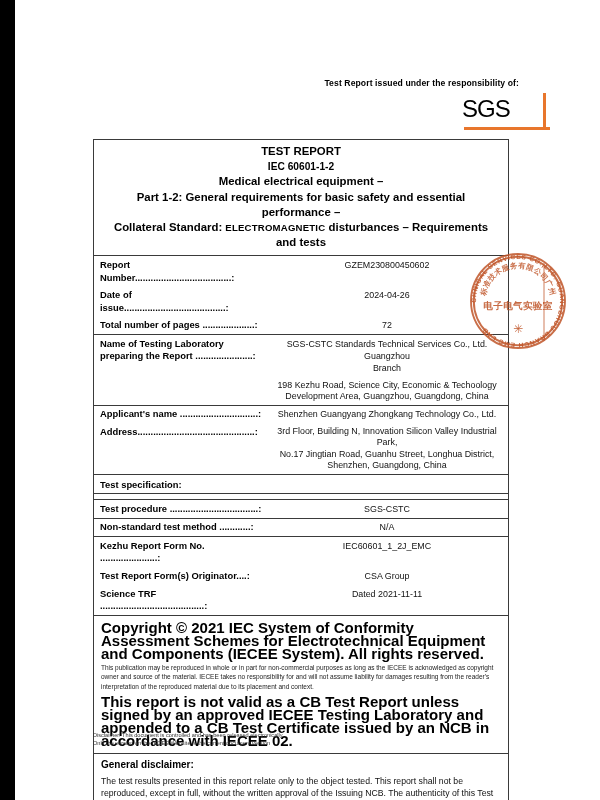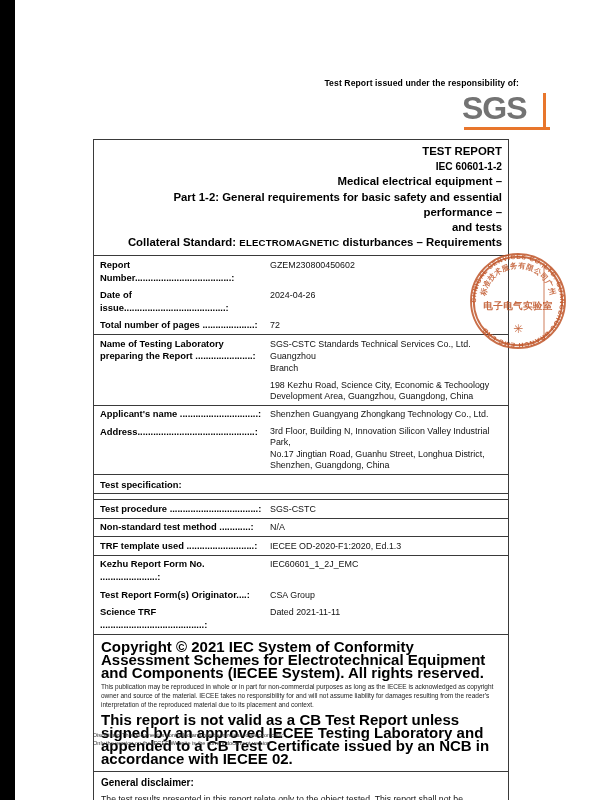--- a/index.html
+++ b/index.html
@@ -33,22 +33,22 @@
     font-weight: bold;
     color: #000;
     letter-spacing: .1px;
   }
   .sgs-logo {
     position: absolute; right: 50px; top: 92px;
     width: 88px; height: 40px;
   }
   .sgs-text {
     position: absolute; left: 0; top: 0;
-    font-size: 32px; font-weight: bold;
-    color: #737373;
+    font-size: 24px; font-weight: normal;
+    color: #000000;
     letter-spacing: -1px;
     line-height: 33px;
     font-family: "Liberation Sans", sans-serif;
   }
   .sgs-vline {
     position: absolute; right: 4px; top: 1px;
     width: 2.6px; height: 36px;
     background: #e8762c;
   }
   .sgs-hline {
@@ -60,21 +60,21 @@
   
   .doc {
     position: absolute;
     left: 93px; top: 139px;
     width: 416px;
     border: 1.4px solid #3a3a3a;
     background: #fff;
   }
   .title-block {
     padding: 4px 6px 5px 6px;
-    text-align: right;
+    text-align: center;
     border-bottom: 1.2px solid #3a3a3a;
   }
   .title-block div {
     font-size: 11.4px;
     font-weight: bold;
     line-height: 15.2px;
     color: #000;
   }
   .t-small { font-size: 10.2px !important; }
   .smallcaps {
@@ -102,20 +102,21 @@
     white-space: pre-line;
   }
   .val {
     flex: 1;
     padding-left: 8px;
     padding-right: 4px;
     font-size: 8.9px;
     line-height: 12.2px;
     color: #111;
     white-space: pre-line;
+    text-align: center;
   }
   .val-tight { line-height: 11.4px; }
   .plain {
     padding: 4px 6px 3px 6px;
     font-size: 9.4px;
     font-weight: bold;
     color: #000;
   }
 
   
@@ -182,22 +183,22 @@
   </div>
 
   <div class="doc">
 
     <div class="title-block">
       <div>TEST REPORT</div>
       <div class="t-small">IEC 60601-1-2</div>
       <div>Medical electrical equipment –</div>
       <div>Part 1-2: General requirements for basic safety and essential</div>
       <div>performance –</div>
+      <div><span>Collateral Standard: </span><span class="smallcaps">ELECTROMAGNETIC</span><span> disturbances – Requirements</span></div>
       <div>and tests</div>
-      <div><span>Collateral Standard: </span><span class="smallcaps">ELECTROMAGNETIC</span><span> disturbances – Requirements</span></div>
     </div>
 
     <div class="sec">
       <div class="row">
         <div class="lbl">Report Number.....................................:</div>
         <div class="val">GZEM230800450602</div>
       </div>
       <div class="row">
         <div class="lbl">Date of issue.......................................:</div>
         <div class="val">2024-04-26</div>
@@ -251,26 +252,20 @@
       </div>
     </div>
 
     <div class="sec">
       <div class="row">
         <div class="lbl">Non-standard test method ............:</div>
         <div class="val">N/A</div>
       </div>
     </div>
 
-    <div class="sec">
-      <div class="row">
-        <div class="lbl">TRF template used ..........................:</div>
-        <div class="val">IECEE OD-2020-F1:2020, Ed.1.3</div>
-      </div>
-    </div>
 
     <div class="sec">
       <div class="row">
         <div class="lbl">Kezhu Report Form No. ......................:</div>
         <div class="val">IEC60601_1_2J_EMC</div>
       </div>
       <div class="row">
         <div class="lbl">Test Report Form(s) Originator....:</div>
         <div class="val">CSA Group</div>
       </div>

